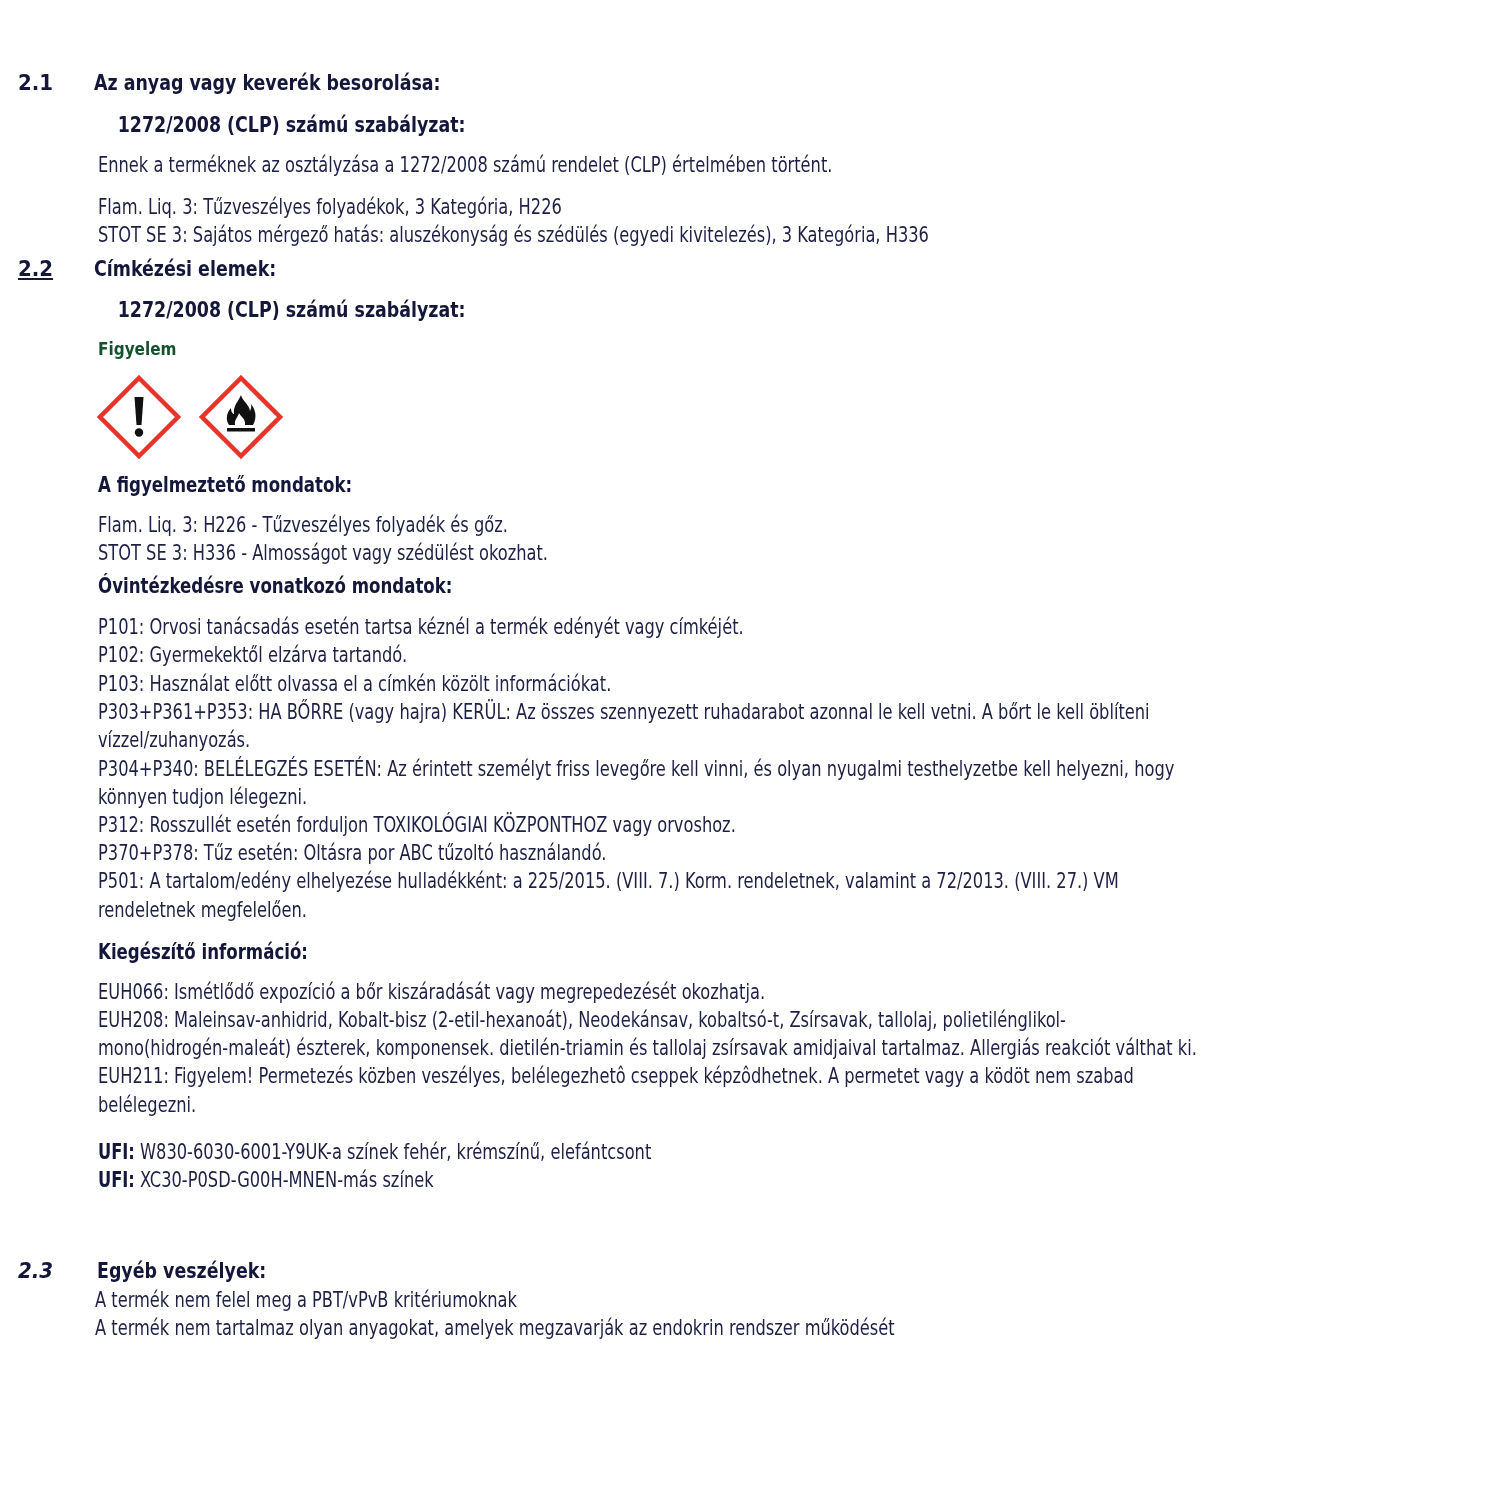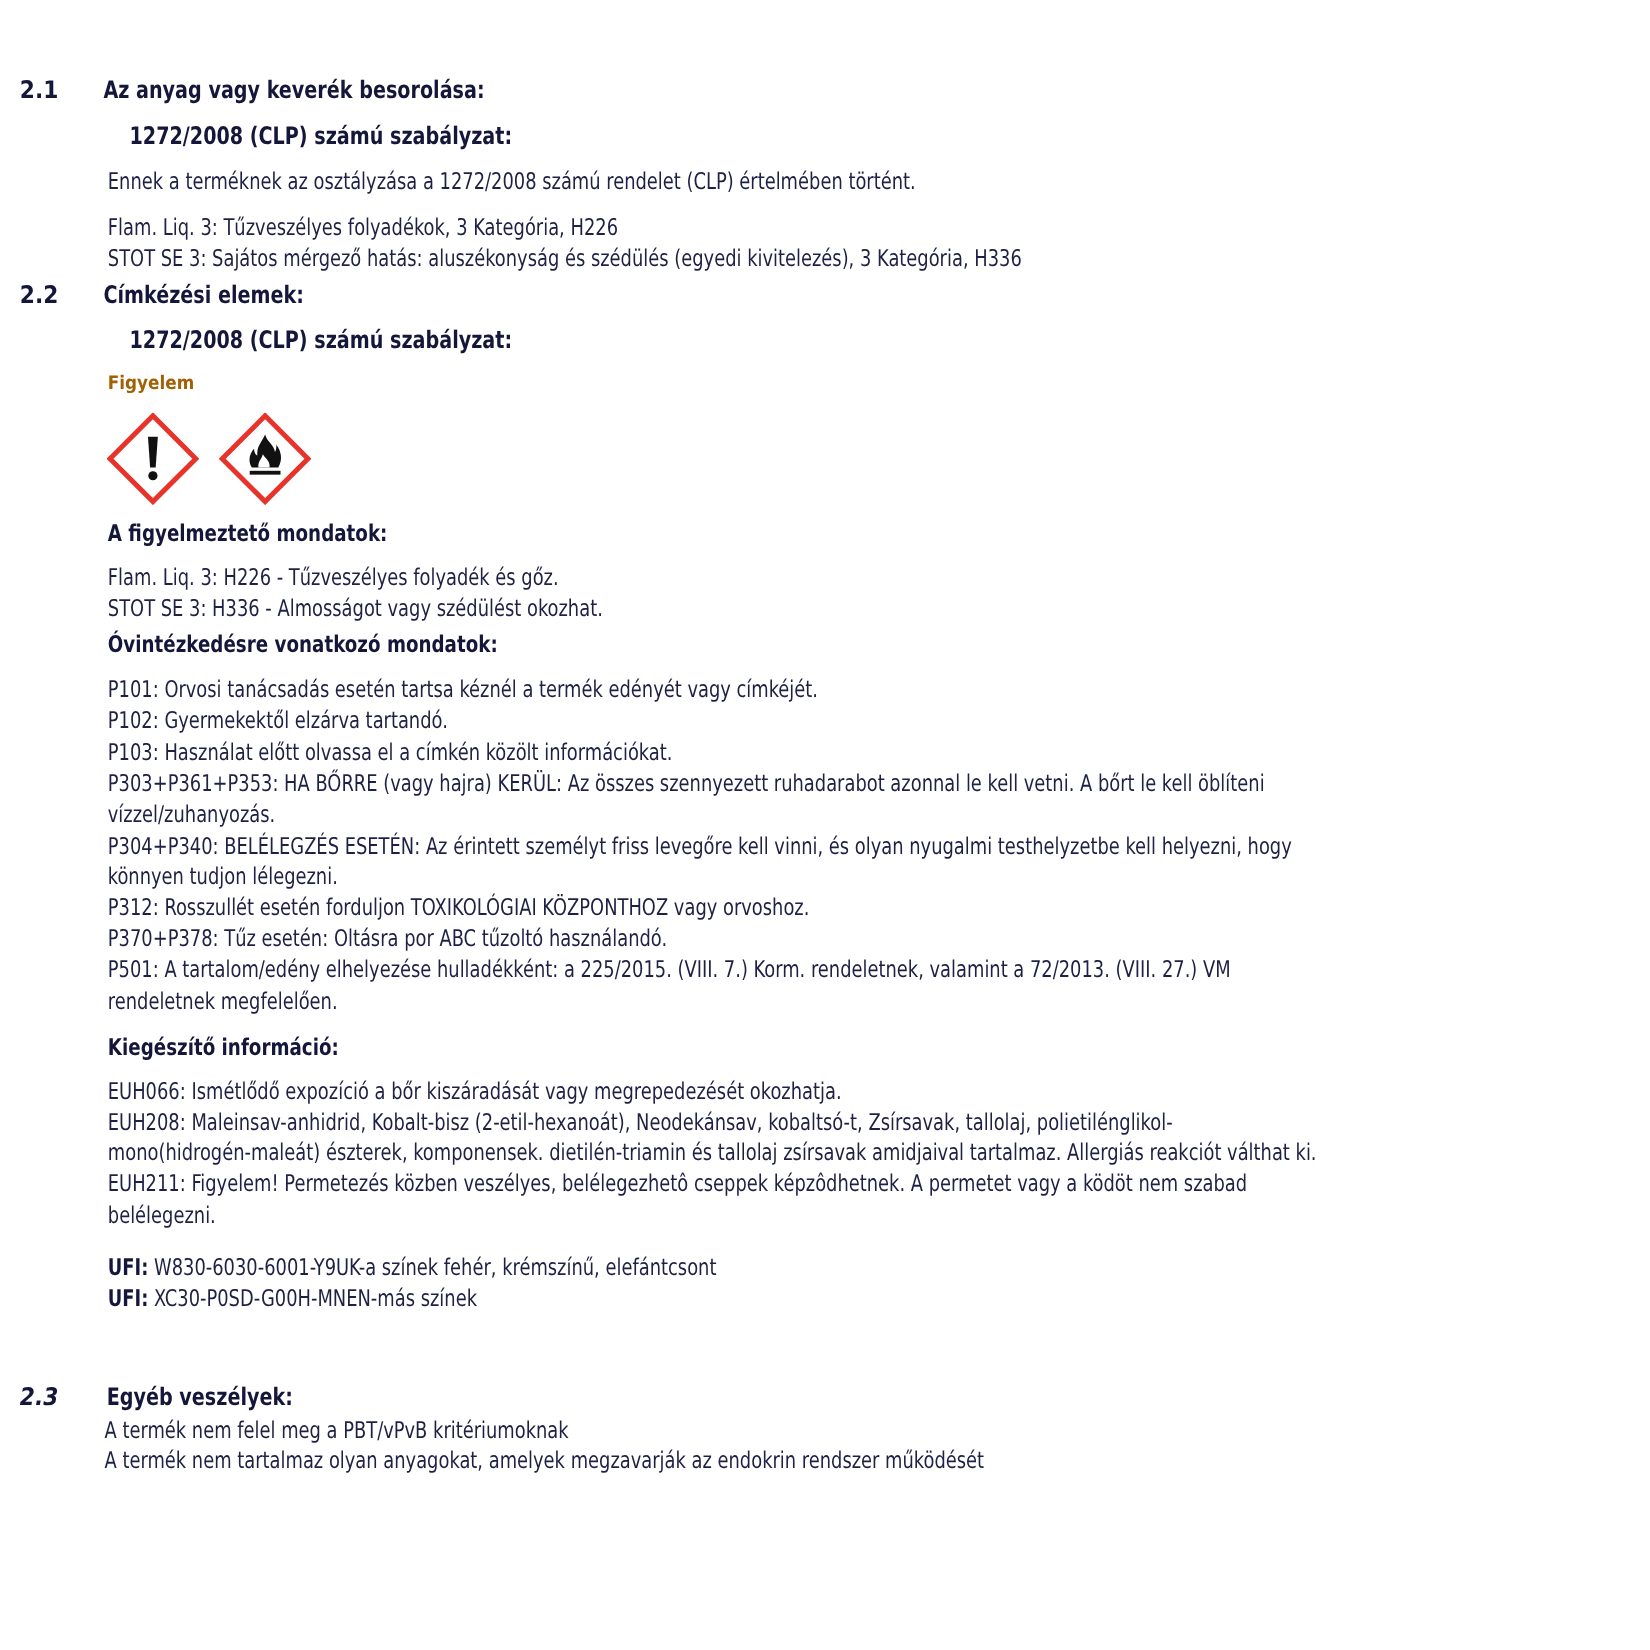--- a/index.html
+++ b/index.html
@@ -37,21 +37,21 @@
       transform-origin: left top;
     }
     .subhead {
       font-weight: bold;
       font-size: 22px;
       color: #15173a;
     }
     .small-bold {
       font-weight: bold;
       font-size: 17px;
-      color: #a16207;
+      color: #14532d;
       text-align: center;
     }
     .line {
       position: absolute;
       white-space: nowrap;
       font-size: 21px;
       color: #1e2044;
       transform-origin: left top;
     }
     .bold-line {
@@ -76,21 +76,21 @@
 
 <div class="page">
 
   <div class="abs secnum" style="left:18px; top:70px;">2.1</div>
   <div class="abs sectitle condensed" style="left:94px; top:70px;">Az anyag vagy keverék besorolása:</div>
   <div class="abs subhead condensed" style="left:94px; top:112px;">1272/2008 (CLP) számú szabályzat:</div>
   <div class="line condensed2" style="left:98px; top:153px;">Ennek a terméknek az osztályzása a 1272/2008 számú rendelet (CLP) értelmében történt.</div>
   <div class="line condensed2" style="left:98px; top:195px;">Flam. Liq. 3: Tűzveszélyes folyadékok,  3 Kategória, H226</div>
   <div class="line condensed2" style="left:98px; top:223px;">STOT SE 3: Sajátos mérgező hatás: aluszékonyság és szédülés (egyedi kivitelezés), 3 Kategória, H336</div>
 
-  <div class="abs secnum" style="left:18px; top:256px;">2.2</div>
+  <div class="abs secnum" style="left:18px; top:256px;text-decoration:underline;">2.2</div>
   <div class="abs sectitle condensed" style="left:94px; top:256px;">Címkézési elemek:</div>
   <div class="abs subhead condensed" style="left:94px; top:297px;">1272/2008 (CLP) számú szabályzat:</div>
   <div class="abs small-bold" style="left:98px; top:339px;">Figyelem</div>
 
   <svg class="pictogram" style="left:97px; top:375px;" viewBox="0 0 84 84">
     <polygon points="42,3 81,42 42,81 3,42" fill="#ffffff" stroke="#e8332a" stroke-width="4.5"></polygon>
     <path d="M37.5,22 L46.5,22 L44.5,50 L39.5,50 Z" fill="#111111"></path>
     <circle cx="42" cy="57.5" r="4.2" fill="#111111"></circle>
   </svg>
 

